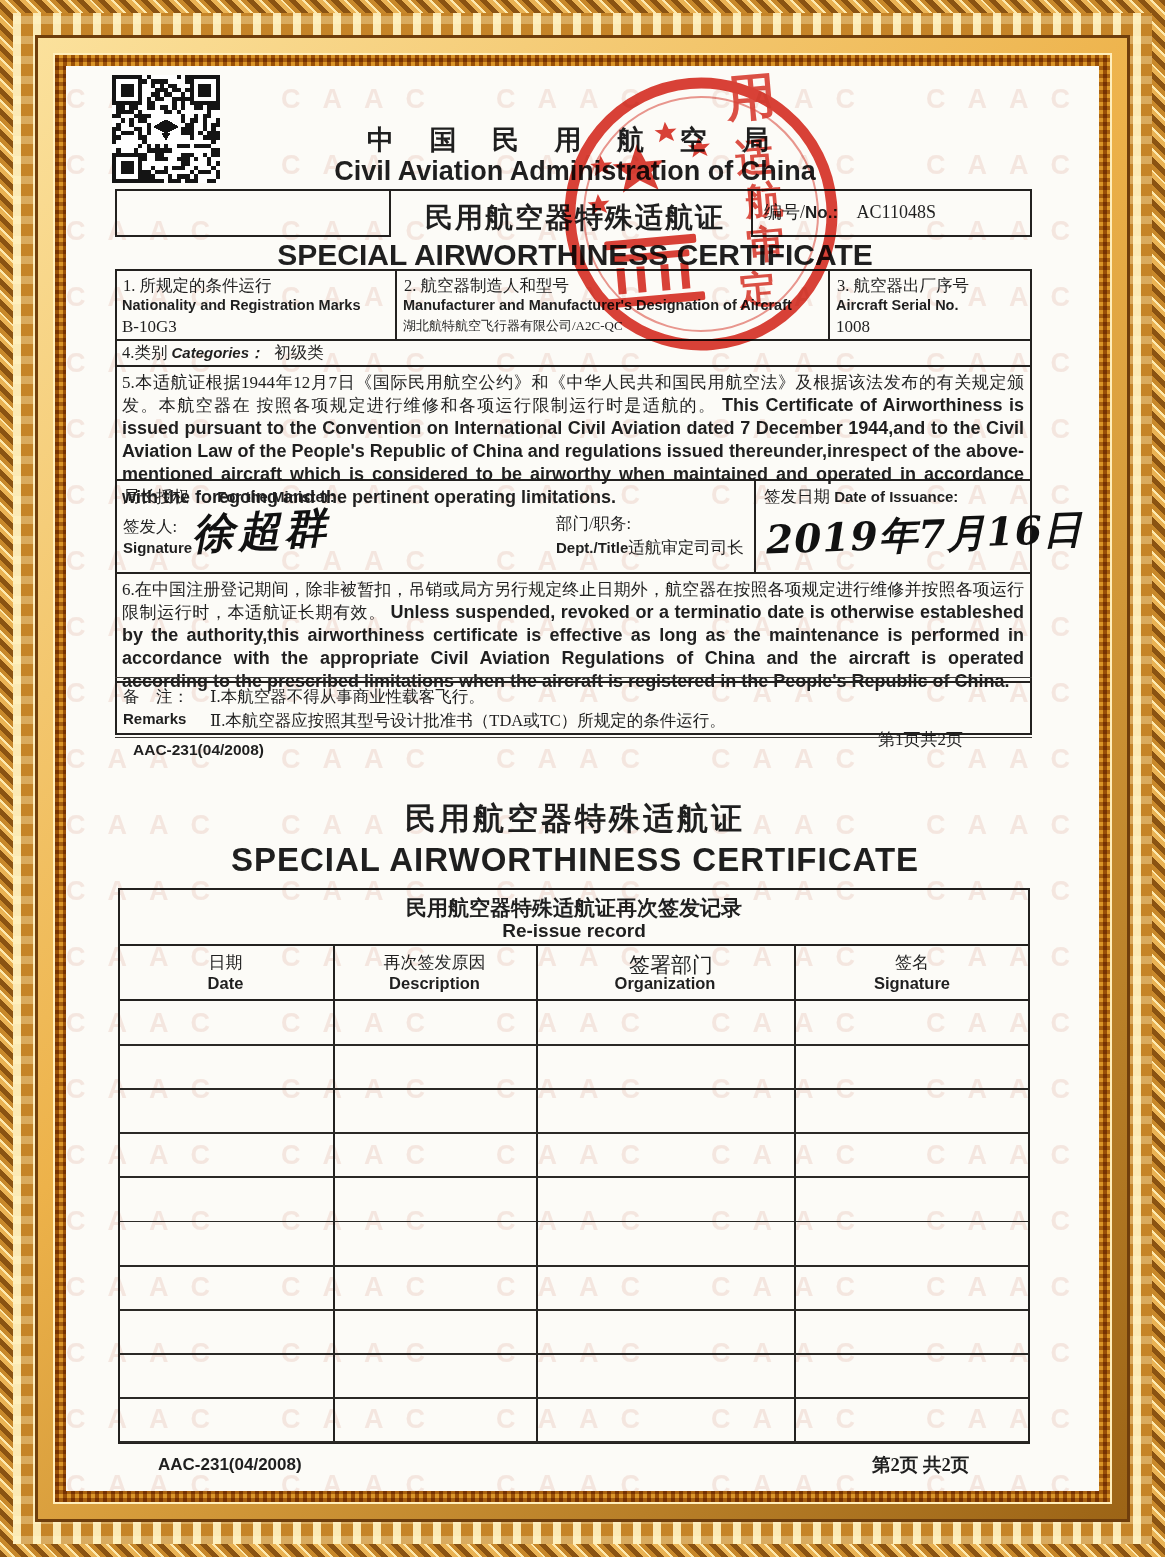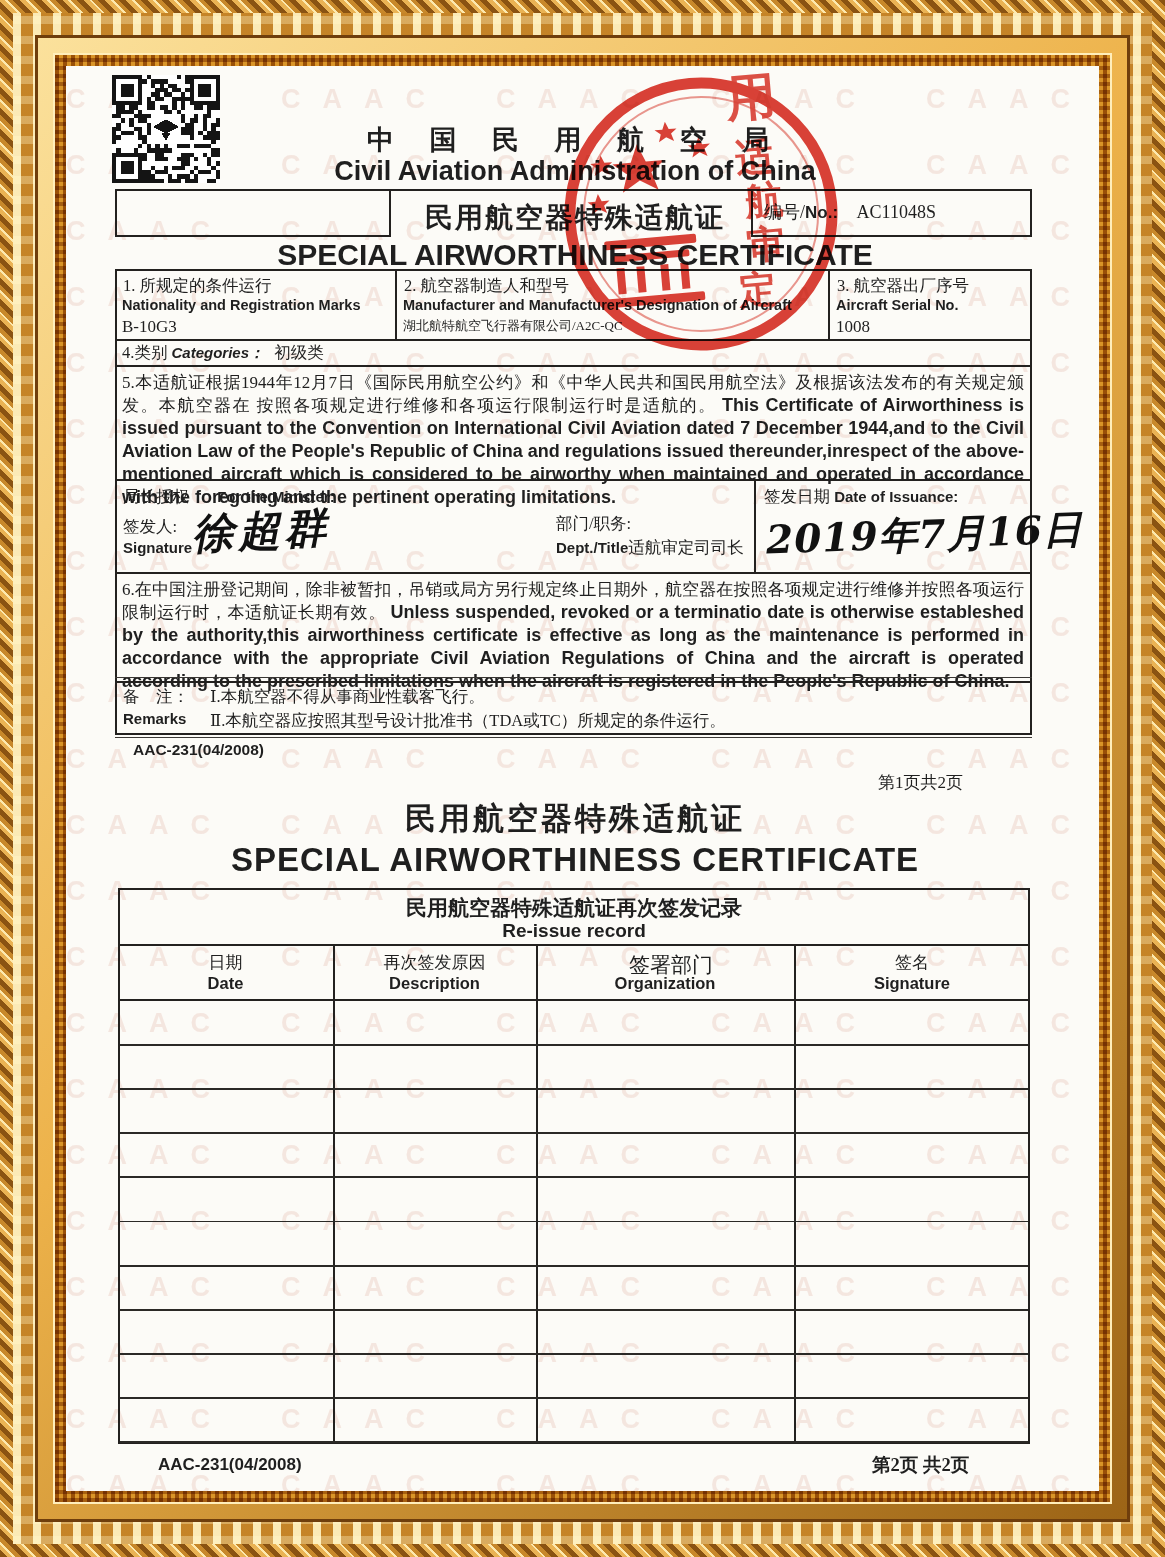--- a/index.html
+++ b/index.html
@@ -361,21 +361,21 @@
 
     <div class="hline thin" style="left:115px;top:677px;width:917px;"></div>
     <div class="hline" style="left:115px;top:681px;width:917px;"></div>
     <div class="hline thin" style="left:115px;top:737px;width:917px;"></div>
     <div class="abs zh" style="left:123px;top:686px;font-size:16.5px;">备　注：</div>
     <div class="abs en" style="left:123px;top:710px;font-size:15px;">Remarks</div>
     <div class="abs zh" style="left:210px;top:686px;font-size:16.5px;">Ⅰ.本航空器不得从事商业性载客飞行。</div>
     <div class="abs zh" style="left:210px;top:710px;font-size:16.5px;">Ⅱ.本航空器应按照其型号设计批准书（TDA或TC）所规定的条件运行。</div>
 
     <div class="abs en" style="left:133px;top:741px;font-size:15.5px;">AAC-231(04/2008)</div>
-    <div class="abs zh" style="left:878px;top:771px;font-size:17px;">第1页共2页</div>
+    <div class="abs zh" style="left:878px;top:728px;font-size:17px;">第1页共2页</div>
 
     <svg class="stamp" viewBox="0 0 322 322">
       <defs>
         <path id="star" d="M0,-10 L2.9,-3.1 L10,-3.1 L4.7,1.2 L6.9,8.1 L0,4 L-6.9,8.1 L-4.7,1.2 L-10,-3.1 L-2.9,-3.1 Z"></path>
       </defs>
       <g stroke="#d6281c" fill="none">
         <circle cx="161" cy="161" r="131" stroke-width="11"></circle>
         <circle cx="161" cy="161" r="117" stroke-width="2" opacity=".55"></circle>
       </g>
       <g fill="#d6281c">

